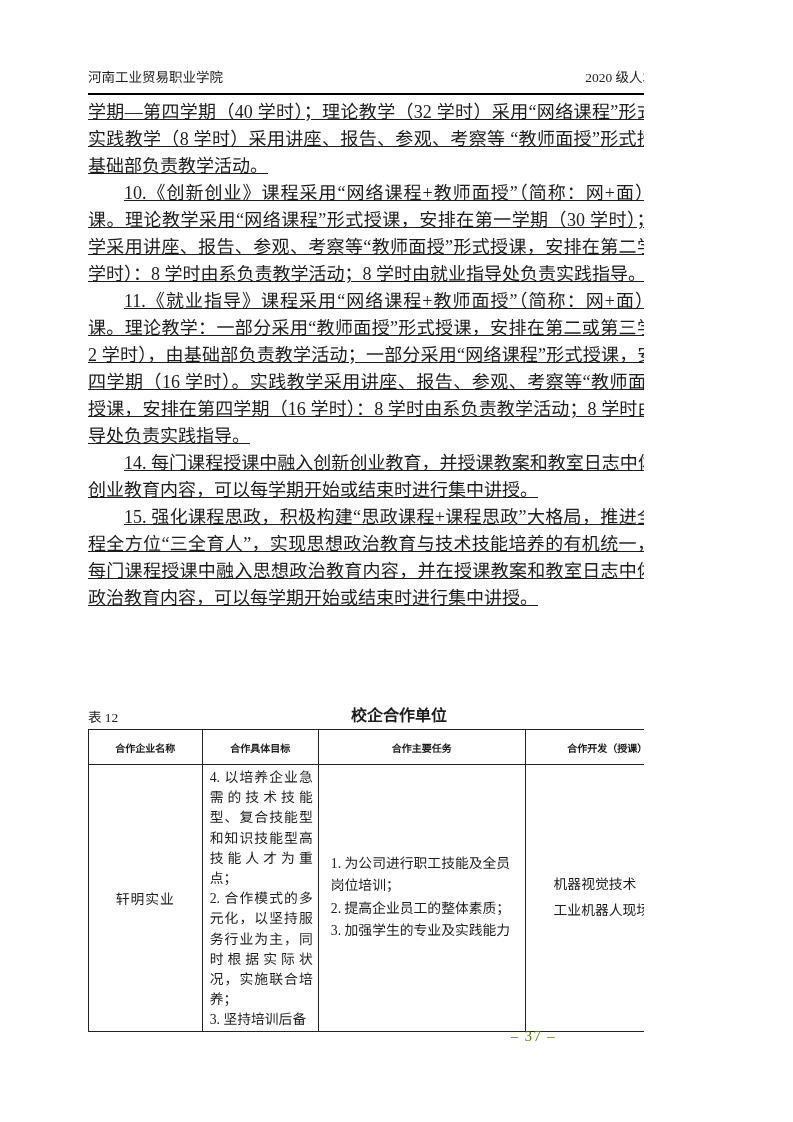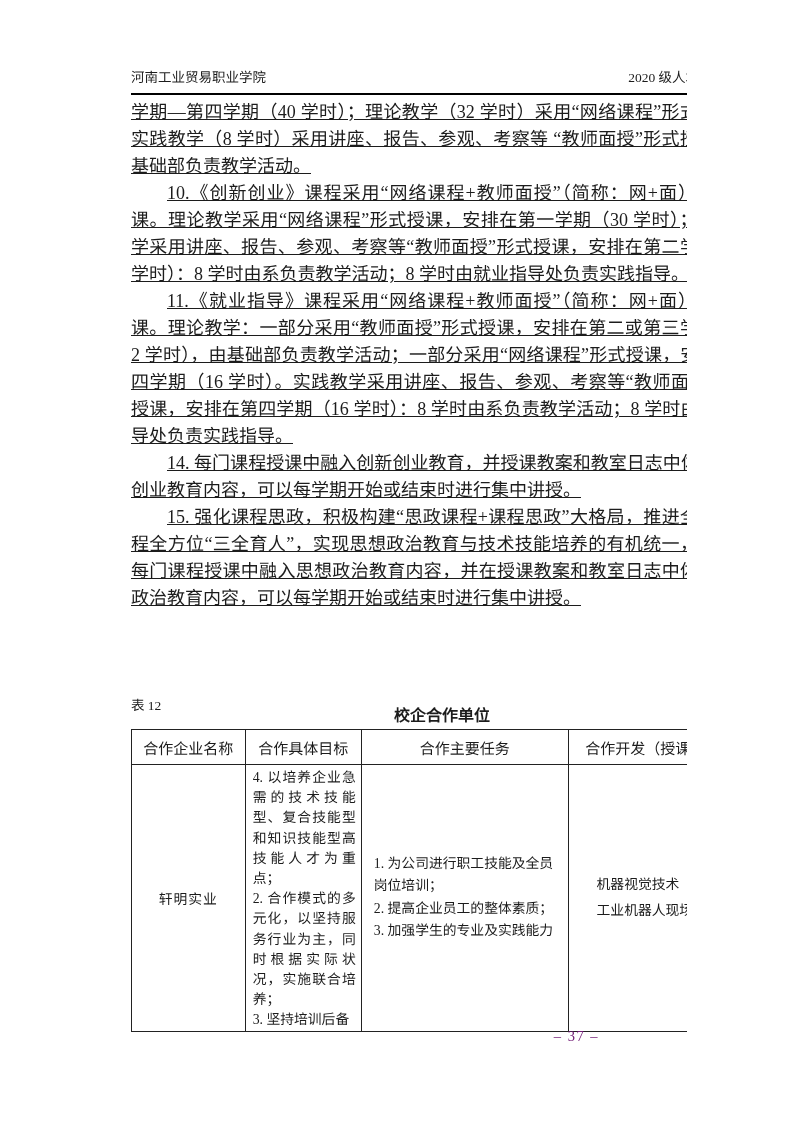--- a/index.html
+++ b/index.html
@@ -5,21 +5,20 @@
   * { margin: 0; padding: 0; box-sizing: border-box; }
   html, body { background: #ffffff; }
   .page {
     position: relative;
     width: 644px;
     height: 1122px;
     background: #ffffff;
     font-family: "Liberation Serif", "DejaVu Serif", serif;
     color: #1c1c1c;
     overflow: hidden;
-    margin-left: 43px;
   }
   
   .doc-header {
     position: absolute;
     top: 66px; left: 88px;
     width: 622px;
     display: flex;
     justify-content: space-between;
     align-items: flex-end;
     font-size: 13.5px;
@@ -57,42 +56,42 @@
     line-height: 26px;
     margin-bottom: 5px;
   }
   .caption-row {
     position: relative;
     height: 25px;
     margin-bottom: 1px;
   }
   .table-label {
     position: absolute;
-    left: 0; bottom: 14px;
+    left: 0; bottom: 2px;
     font-size: 13.5px;
   }
   .table-caption {
     text-align: center;
     font-size: 16px;
     font-weight: bold;
     line-height: 25px;
   }
   table.coop {
     width: 100%;
     border-collapse: collapse;
     table-layout: fixed;
     border: 1.5px solid #222;
   }
   table.coop th, table.coop td {
     border: 1px solid #222;
   }
   table.coop th {
     height: 35px;
-    font-size: 15px;
-    font-weight: normal;
+    font-size: 10px;
+    font-weight: bold;
     text-align: center;
     vertical-align: middle;
   }
   table.coop td { height: 222px; font-size: 13.8px; }
   td.cell-company {
     text-align: center;
     vertical-align: middle;
     font-size: 14.5px;
     letter-spacing: 1px;
   }
@@ -118,21 +117,21 @@
     font-size: 14px;
     line-height: 26px;
     padding-left: 28px;
   }
   
   .page-number {
     position: absolute;
     top: 1028px; right: 88px;
     font-size: 14.5px;
     letter-spacing: 1.5px;
-    color: #701a75;
+    color: #4d7c0f;
   }
 </style>
 </head>
 <body>
 
 <div class="page">
 
   <div class="doc-header">
     <span>河南工业贸易职业学院</span>
     <span>2020 级人才培养方案</span>

